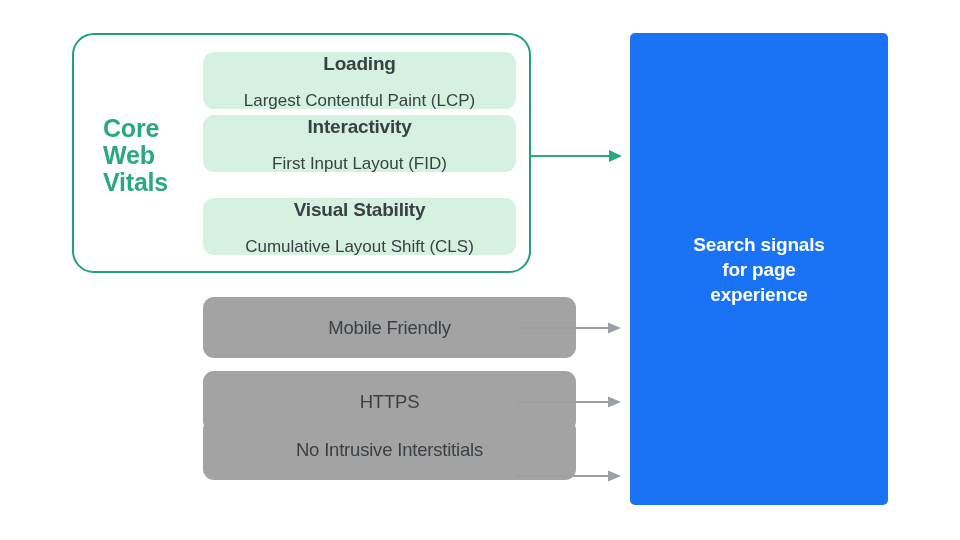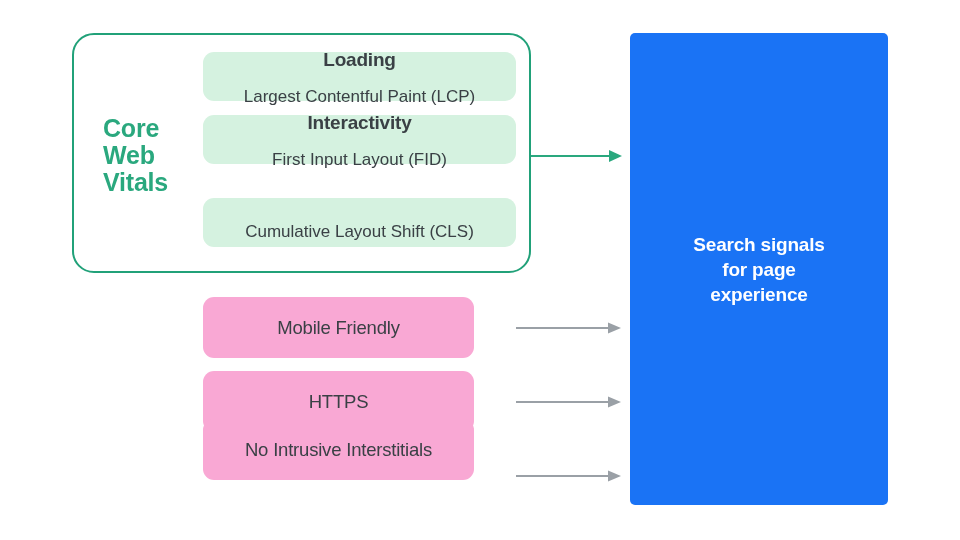--- a/index.html
+++ b/index.html
@@ -29,21 +29,21 @@
     font-weight:bold;
     line-height:27px;
     letter-spacing:-0.2px;
   }
 
   
   .metric{
     position:absolute;
     left:203px;
     width:313px;
-    height:49px;
+    height:57px;
     background:#d5f2e0;
     border-radius:11px;
     display:flex;
     flex-direction:column;
     align-items:center;
     justify-content:center;
     box-sizing:border-box;
   }
   .metric .m-title{
     color:#3a4045;
@@ -59,23 +59,23 @@
     margin-top:17px;
   }
   .metric-0{top:52px;}
   .metric-1{top:115px;}
   .metric-2{top:198px;}
 
   
   .signal{
     position:absolute;
     left:203px;
-    width:271px;
+    width:373px;
     height:61px;
-    background:#f9a8d4;
+    background:#a3a3a3;
     border-radius:11px;
     display:flex;
     align-items:center;
     justify-content:center;
     box-sizing:border-box;
   }
   .signal .s-title{
     color:#3a4045;
     font-size:18.5px;
     line-height:22px;
@@ -130,20 +130,21 @@
     <div class="m-title">Loading</div>
     <div class="m-sub">Largest Contentful Paint (LCP)</div>
   </div>
 
   <div class="metric metric-1">
     <div class="m-title">Interactivity</div>
     <div class="m-sub">First Input Layout (FID)</div>
   </div>
 
   <div class="metric metric-2">
+    <div class="m-title">Visual Stability</div>
     <div class="m-sub">Cumulative Layout Shift (CLS)</div>
   </div>
 
   <div class="signal signal-0">
     <div class="s-title">Mobile Friendly</div>
   </div>
 
   <div class="signal signal-1">
     <div class="s-title">HTTPS</div>
   </div>

